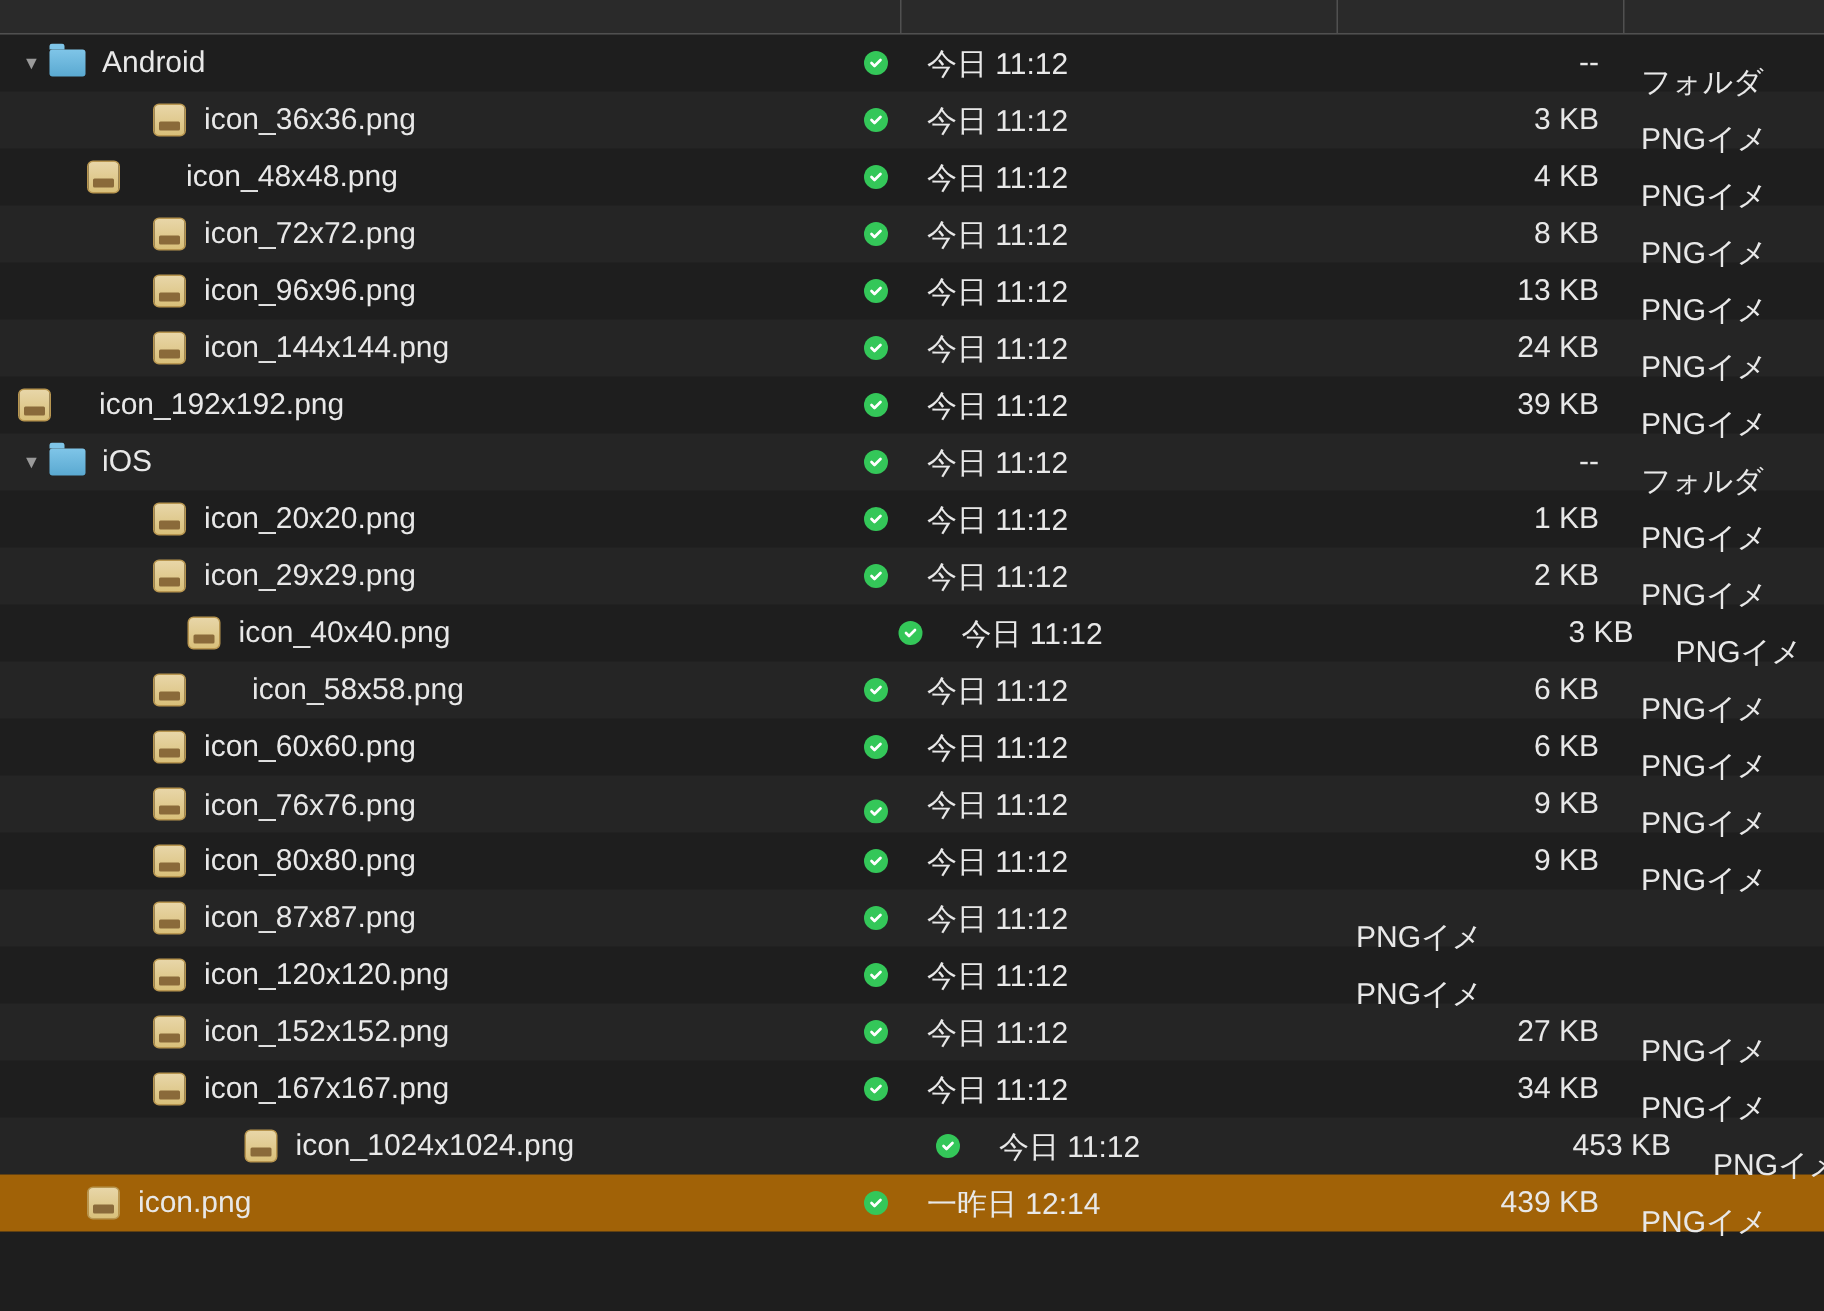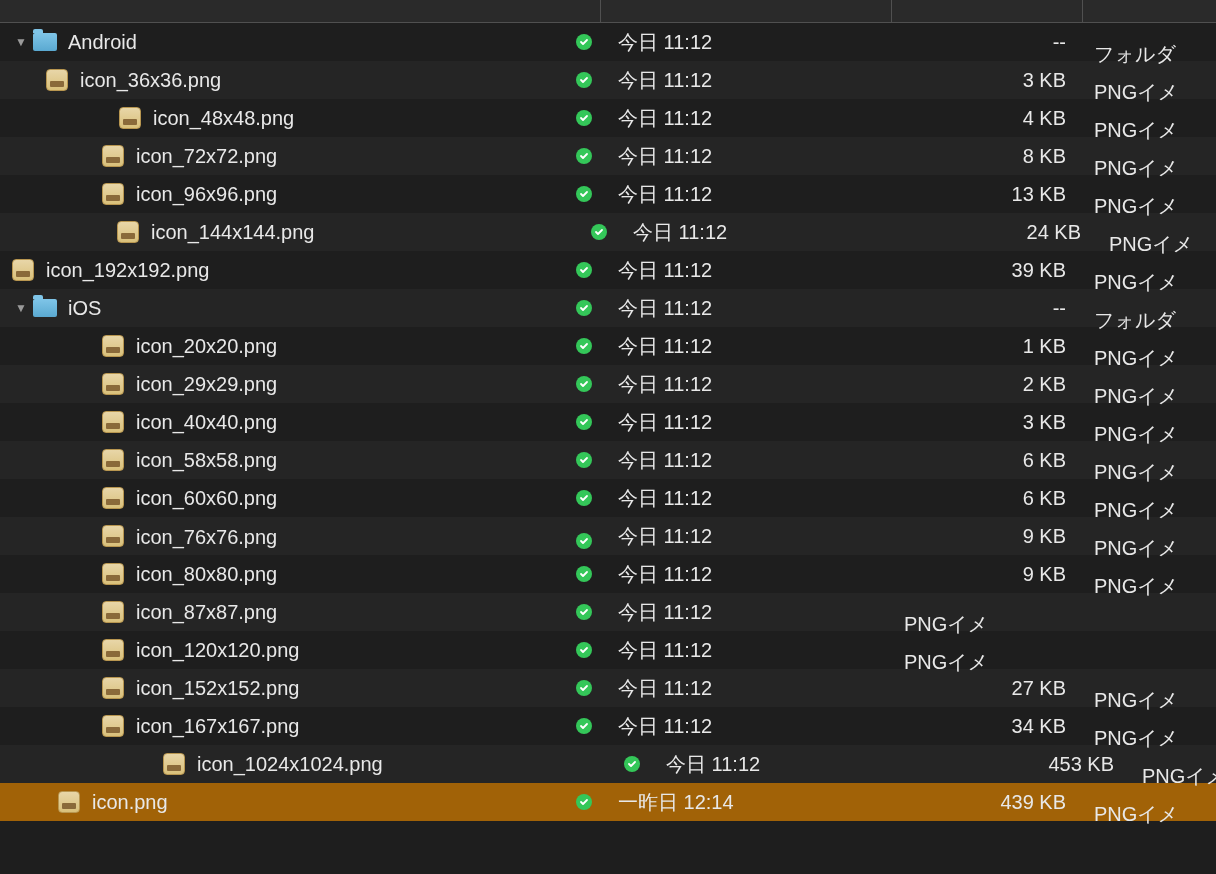--- a/index.html
+++ b/index.html
@@ -169,37 +169,37 @@
             <svg width="10" height="10" viewBox="0 0 10 10">
               <path d="M2 5 L4 7 L8 3" stroke="#fff" stroke-width="1.8" fill="none" stroke-linecap="round" stroke-linejoin="round"></path>
             </svg>
           </span>
         </div>
         <div class="col-date">今日 11:12</div>
         <div class="col-size">--</div>
         <div class="col-kind">フォルダ</div>
       </div>
       <div class="row alt">
-        <div class="col-name" style="padding-left: 44px;">
+        <div class="col-name" style="padding-left: 100px;">
           <span class="icon-wrap">
             <span class="png-icon"></span>
           </span>
           <span class="name-text">icon_36x36.png</span>
           <span class="sync-badge">
             <svg width="10" height="10" viewBox="0 0 10 10">
               <path d="M2 5 L4 7 L8 3" stroke="#fff" stroke-width="1.8" fill="none" stroke-linecap="round" stroke-linejoin="round"></path>
             </svg>
           </span>
         </div>
         <div class="col-date">今日 11:12</div>
         <div class="col-size">3 KB</div>
         <div class="col-kind">PNGイメ</div>
       </div>
       <div class="row">
-        <div class="col-name" style="padding-left: 117px;">
+        <div class="col-name" style="padding-left: 56px; gap: 32px;">
           <span class="icon-wrap">
             <span class="png-icon"></span>
           </span>
           <span class="name-text">icon_48x48.png</span>
           <span class="sync-badge">
             <svg width="10" height="10" viewBox="0 0 10 10">
               <path d="M2 5 L4 7 L8 3" stroke="#fff" stroke-width="1.8" fill="none" stroke-linecap="round" stroke-linejoin="round"></path>
             </svg>
           </span>
         </div>
@@ -233,37 +233,37 @@
             <svg width="10" height="10" viewBox="0 0 10 10">
               <path d="M2 5 L4 7 L8 3" stroke="#fff" stroke-width="1.8" fill="none" stroke-linecap="round" stroke-linejoin="round"></path>
             </svg>
           </span>
         </div>
         <div class="col-date">今日 11:12</div>
         <div class="col-size">13 KB</div>
         <div class="col-kind">PNGイメ</div>
       </div>
       <div class="row alt">
-        <div class="col-name" style="padding-left: 100px; margin-left: 15px;">
+        <div class="col-name" style="padding-left: 100px;">
           <span class="icon-wrap">
             <span class="png-icon"></span>
           </span>
           <span class="name-text">icon_144x144.png</span>
           <span class="sync-badge">
             <svg width="10" height="10" viewBox="0 0 10 10">
               <path d="M2 5 L4 7 L8 3" stroke="#fff" stroke-width="1.8" fill="none" stroke-linecap="round" stroke-linejoin="round"></path>
             </svg>
           </span>
         </div>
         <div class="col-date">今日 11:12</div>
         <div class="col-size">24 KB</div>
         <div class="col-kind">PNGイメ</div>
       </div>
       <div class="row">
-        <div class="col-name" style="">
+        <div class="col-name" style=" gap: 20px;">
           <span class="icon-wrap">
             <span class="png-icon"></span>
           </span>
           <span class="name-text">icon_192x192.png</span>
           <span class="sync-badge">
             <svg width="10" height="10" viewBox="0 0 10 10">
               <path d="M2 5 L4 7 L8 3" stroke="#fff" stroke-width="1.8" fill="none" stroke-linecap="round" stroke-linejoin="round"></path>
             </svg>
           </span>
         </div>
@@ -314,37 +314,37 @@
             <svg width="10" height="10" viewBox="0 0 10 10">
               <path d="M2 5 L4 7 L8 3" stroke="#fff" stroke-width="1.8" fill="none" stroke-linecap="round" stroke-linejoin="round"></path>
             </svg>
           </span>
         </div>
         <div class="col-date">今日 11:12</div>
         <div class="col-size">2 KB</div>
         <div class="col-kind">PNGイメ</div>
       </div>
       <div class="row">
-        <div class="col-name" style="padding-left: 100px;">
+        <div class="col-name" style="padding-left: 100px; margin-left: 23px;">
           <span class="icon-wrap">
             <span class="png-icon"></span>
           </span>
           <span class="name-text">icon_40x40.png</span>
           <span class="sync-badge">
             <svg width="10" height="10" viewBox="0 0 10 10">
               <path d="M2 5 L4 7 L8 3" stroke="#fff" stroke-width="1.8" fill="none" stroke-linecap="round" stroke-linejoin="round"></path>
             </svg>
           </span>
         </div>
         <div class="col-date">今日 11:12</div>
         <div class="col-size">3 KB</div>
         <div class="col-kind">PNGイメ</div>
       </div>
       <div class="row alt">
-        <div class="col-name" style="padding-left: 100px;">
+        <div class="col-name" style="padding-left: 100px; gap: 32px;">
           <span class="icon-wrap">
             <span class="png-icon"></span>
           </span>
           <span class="name-text">icon_58x58.png</span>
           <span class="sync-badge">
             <svg width="10" height="10" viewBox="0 0 10 10">
               <path d="M2 5 L4 7 L8 3" stroke="#fff" stroke-width="1.8" fill="none" stroke-linecap="round" stroke-linejoin="round"></path>
             </svg>
           </span>
         </div>

